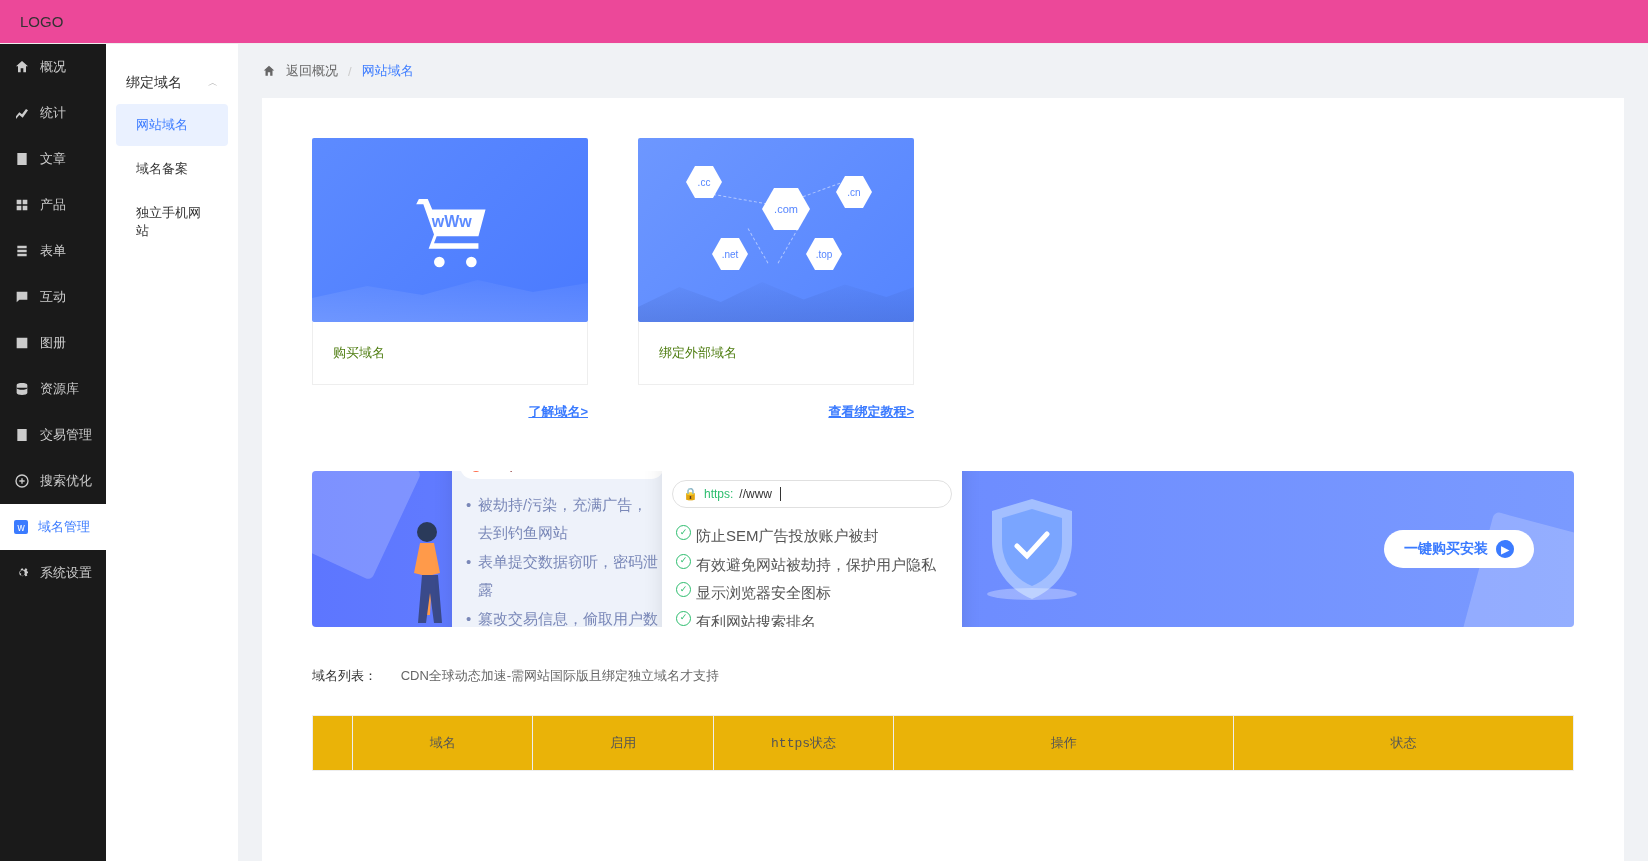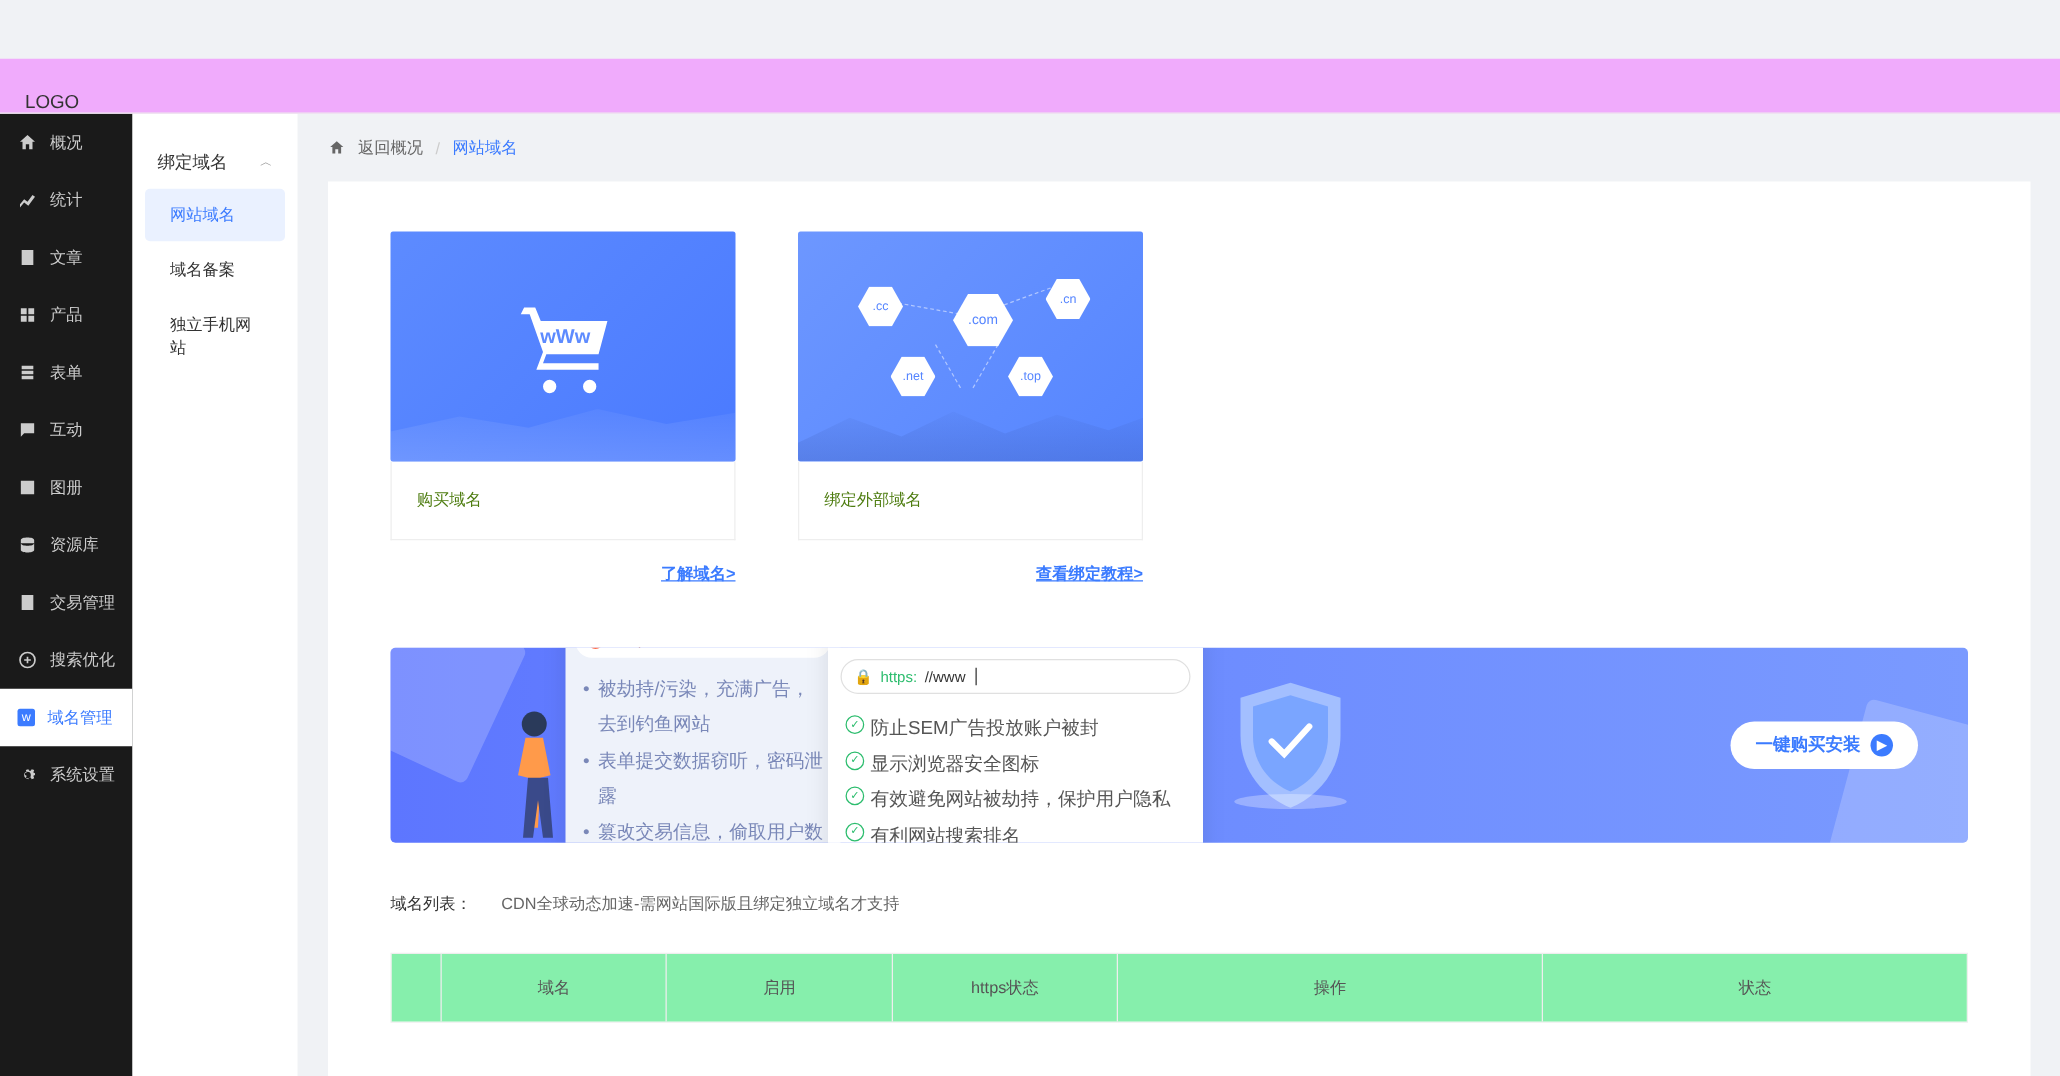--- a/index.html
+++ b/index.html
@@ -1,18 +1,18 @@
 <!DOCTYPE html>
 <html><head>
 <meta charset="utf-8">
 <style>
 * { margin: 0; padding: 0; box-sizing: border-box; }
 body { font-family: -apple-system, "PingFang SC", "Microsoft YaHei", sans-serif; font-size: 13px; color: #333; background: #f0f2f5; }
 .app { display: flex; flex-direction: column; height: 100vh; }
-.header { height: 44px; background: #f0abfc; display: flex; align-items: flex-end; padding: 0 20px; border-bottom: 1px solid #eee; margin-top: 47px; }
+.header { height: 44px; background: #ec4899; display: flex; align-items: center; padding: 0 20px; border-bottom: 1px solid #eee; }
 .logo { font-size: 15px; font-weight: 500; color: #333; }
 .body { flex: 1; display: flex; overflow: hidden; }
 .sidebar { width: 106px; background: #1a1a1a; color: #ccc; overflow-y: auto; }
 .nav-item { display: flex; align-items: center; gap: 10px; padding: 14px 14px; font-size: 13px; cursor: pointer; }
 .nav-item.active { background: #fff; color: #3b7bff; }
 .nav-icon { width: 16px; height: 16px; display: inline-flex; align-items: center; justify-content: center; }
 .nav-icon svg { width: 16px; height: 16px; fill: currentColor; }
 .nav-item.active .badge { background: #3b7bff; color: #fff; font-size: 10px; width: 14px; height: 14px; border-radius: 2px; display: inline-flex; align-items: center; justify-content: center; }
 .subsidebar { width: 132px; background: #fff; padding: 20px 0; }
 .sub-title { display: flex; align-items: center; justify-content: space-between; padding: 10px 20px; font-size: 14px; font-weight: 500; cursor: pointer; }
@@ -70,21 +70,21 @@
 .feature-list.good li { list-style: none; position: relative; padding-left: 20px; color: #555; }
 .feature-list.good li::before { content: "✓"; position: absolute; left: 0; width: 13px; height: 13px; border: 1.5px solid #2dbd6e; border-radius: 50%; color: #2dbd6e; font-size: 9px; display: inline-flex; align-items: center; justify-content: center; top: 3px; }
 .shield { width: 100px; height: 110px; margin-left: 20px; position: relative; z-index: 2; }
 .shield svg { width: 100%; height: 100%; }
 .cta-btn { margin-left: auto; background: #fff; color: #3b7bff; border-radius: 20px; padding: 10px 20px; font-size: 14px; font-weight: 700; display: inline-flex; align-items: center; gap: 8px; cursor: pointer; position: relative; z-index: 2; }
 .cta-btn .arrow { width: 18px; height: 18px; border-radius: 50%; background: #3b7bff; color: #fff; display: inline-flex; align-items: center; justify-content: center; font-size: 10px; }
 .domain-list { margin-top: 40px; }
 .domain-title { font-size: 13px; }
 .domain-note { margin-left: 20px; color: #666; font-size: 13px; }
 .table-wrap { margin-top: 30px; border: 1px solid #eee; }
-.thead { display: flex; background: #86efac; }
+.thead { display: flex; background: #eab308; font-family: Liberation Mono, monospace; }
 .th { flex: 1; text-align: center; padding: 18px 10px; font-size: 13px; color: #555; border-right: 1px solid #eee; }
 .th:last-child { border-right: none; }
 .th.narrow { flex: 0 0 40px; }
 </style>
 </head>
 <body>
 
 <div class="app">
   <div class="header">
     <div class="logo">LOGO</div>
@@ -222,21 +222,21 @@
             <div class="card-link-row"><span class="card-link">了解域名&gt;</span></div>
           </div>
 
           <div class="card">
             <div class="card-img bind">
               <div class="hex-grid">
                 <div class="hex-line" style="left:70px;top:55px;width:60px;transform:rotate(10deg)"></div>
                 <div class="hex-line" style="left:160px;top:60px;width:50px;transform:rotate(-20deg)"></div>
                 <div class="hex-line" style="left:110px;top:90px;width:40px;transform:rotate(60deg)"></div>
                 <div class="hex-line" style="left:160px;top:90px;width:40px;transform:rotate(120deg)"></div>
-                <div class="hex small" style="left:48px;top:44px">.cc</div>
+                <div class="hex small" style="left:48px;top:28px">.cc</div>
                 <div class="hex" style="left:124px;top:50px">.com</div>
                 <div class="hex small" style="left:198px;top:38px">.cn</div>
                 <div class="hex small" style="left:74px;top:100px">.net</div>
                 <div class="hex small" style="left:168px;top:100px">.top</div>
               </div>
             </div>
             <div class="card-body">
               <div class="card-title">绑定外部域名</div>
             </div>
             <div class="card-link-row"><span class="card-link">查看绑定教程&gt;</span></div>
@@ -278,22 +278,22 @@
                 <span class="dot"></span>
               </div>
             <div class="url-bar">
               <span class="lock">🔒</span>
               <span class="url-https">https:</span>
                 <span class="url-rest">//www</span>
                 <span class="cursor"></span>
             </div>
             <ul class="feature-list good">
               <li>防止SEM广告投放账户被封</li>
+              <li>有效避免网站被劫持，保护用户隐私</li>
               <li>显示浏览器安全图标</li>
-              <li>有效避免网站被劫持，保护用户隐私</li>
               <li>有利网站搜索排名</li>
             </ul>
           </div>
 
           <div class="shield">
             <svg viewBox="0 0 100 110">
                 <path d="M50 5l40 12v30c0 30-20 50-40 58C30 97 10 77 10 47V17z" fill="#a8c4ff" opacity="0.9"></path>
                 <path d="M50 15l30 9v24c0 23-15 38-30 44-15-6-30-21-30-44V24z" fill="#7aa5ff"></path>
                 <path d="M35 52l10 10 20-22" stroke="#fff" stroke-width="5" fill="none" stroke-linecap="round"></path>
                 <ellipse cx="50" cy="100" rx="45" ry="6" fill="#fff" opacity="0.3"></ellipse>

